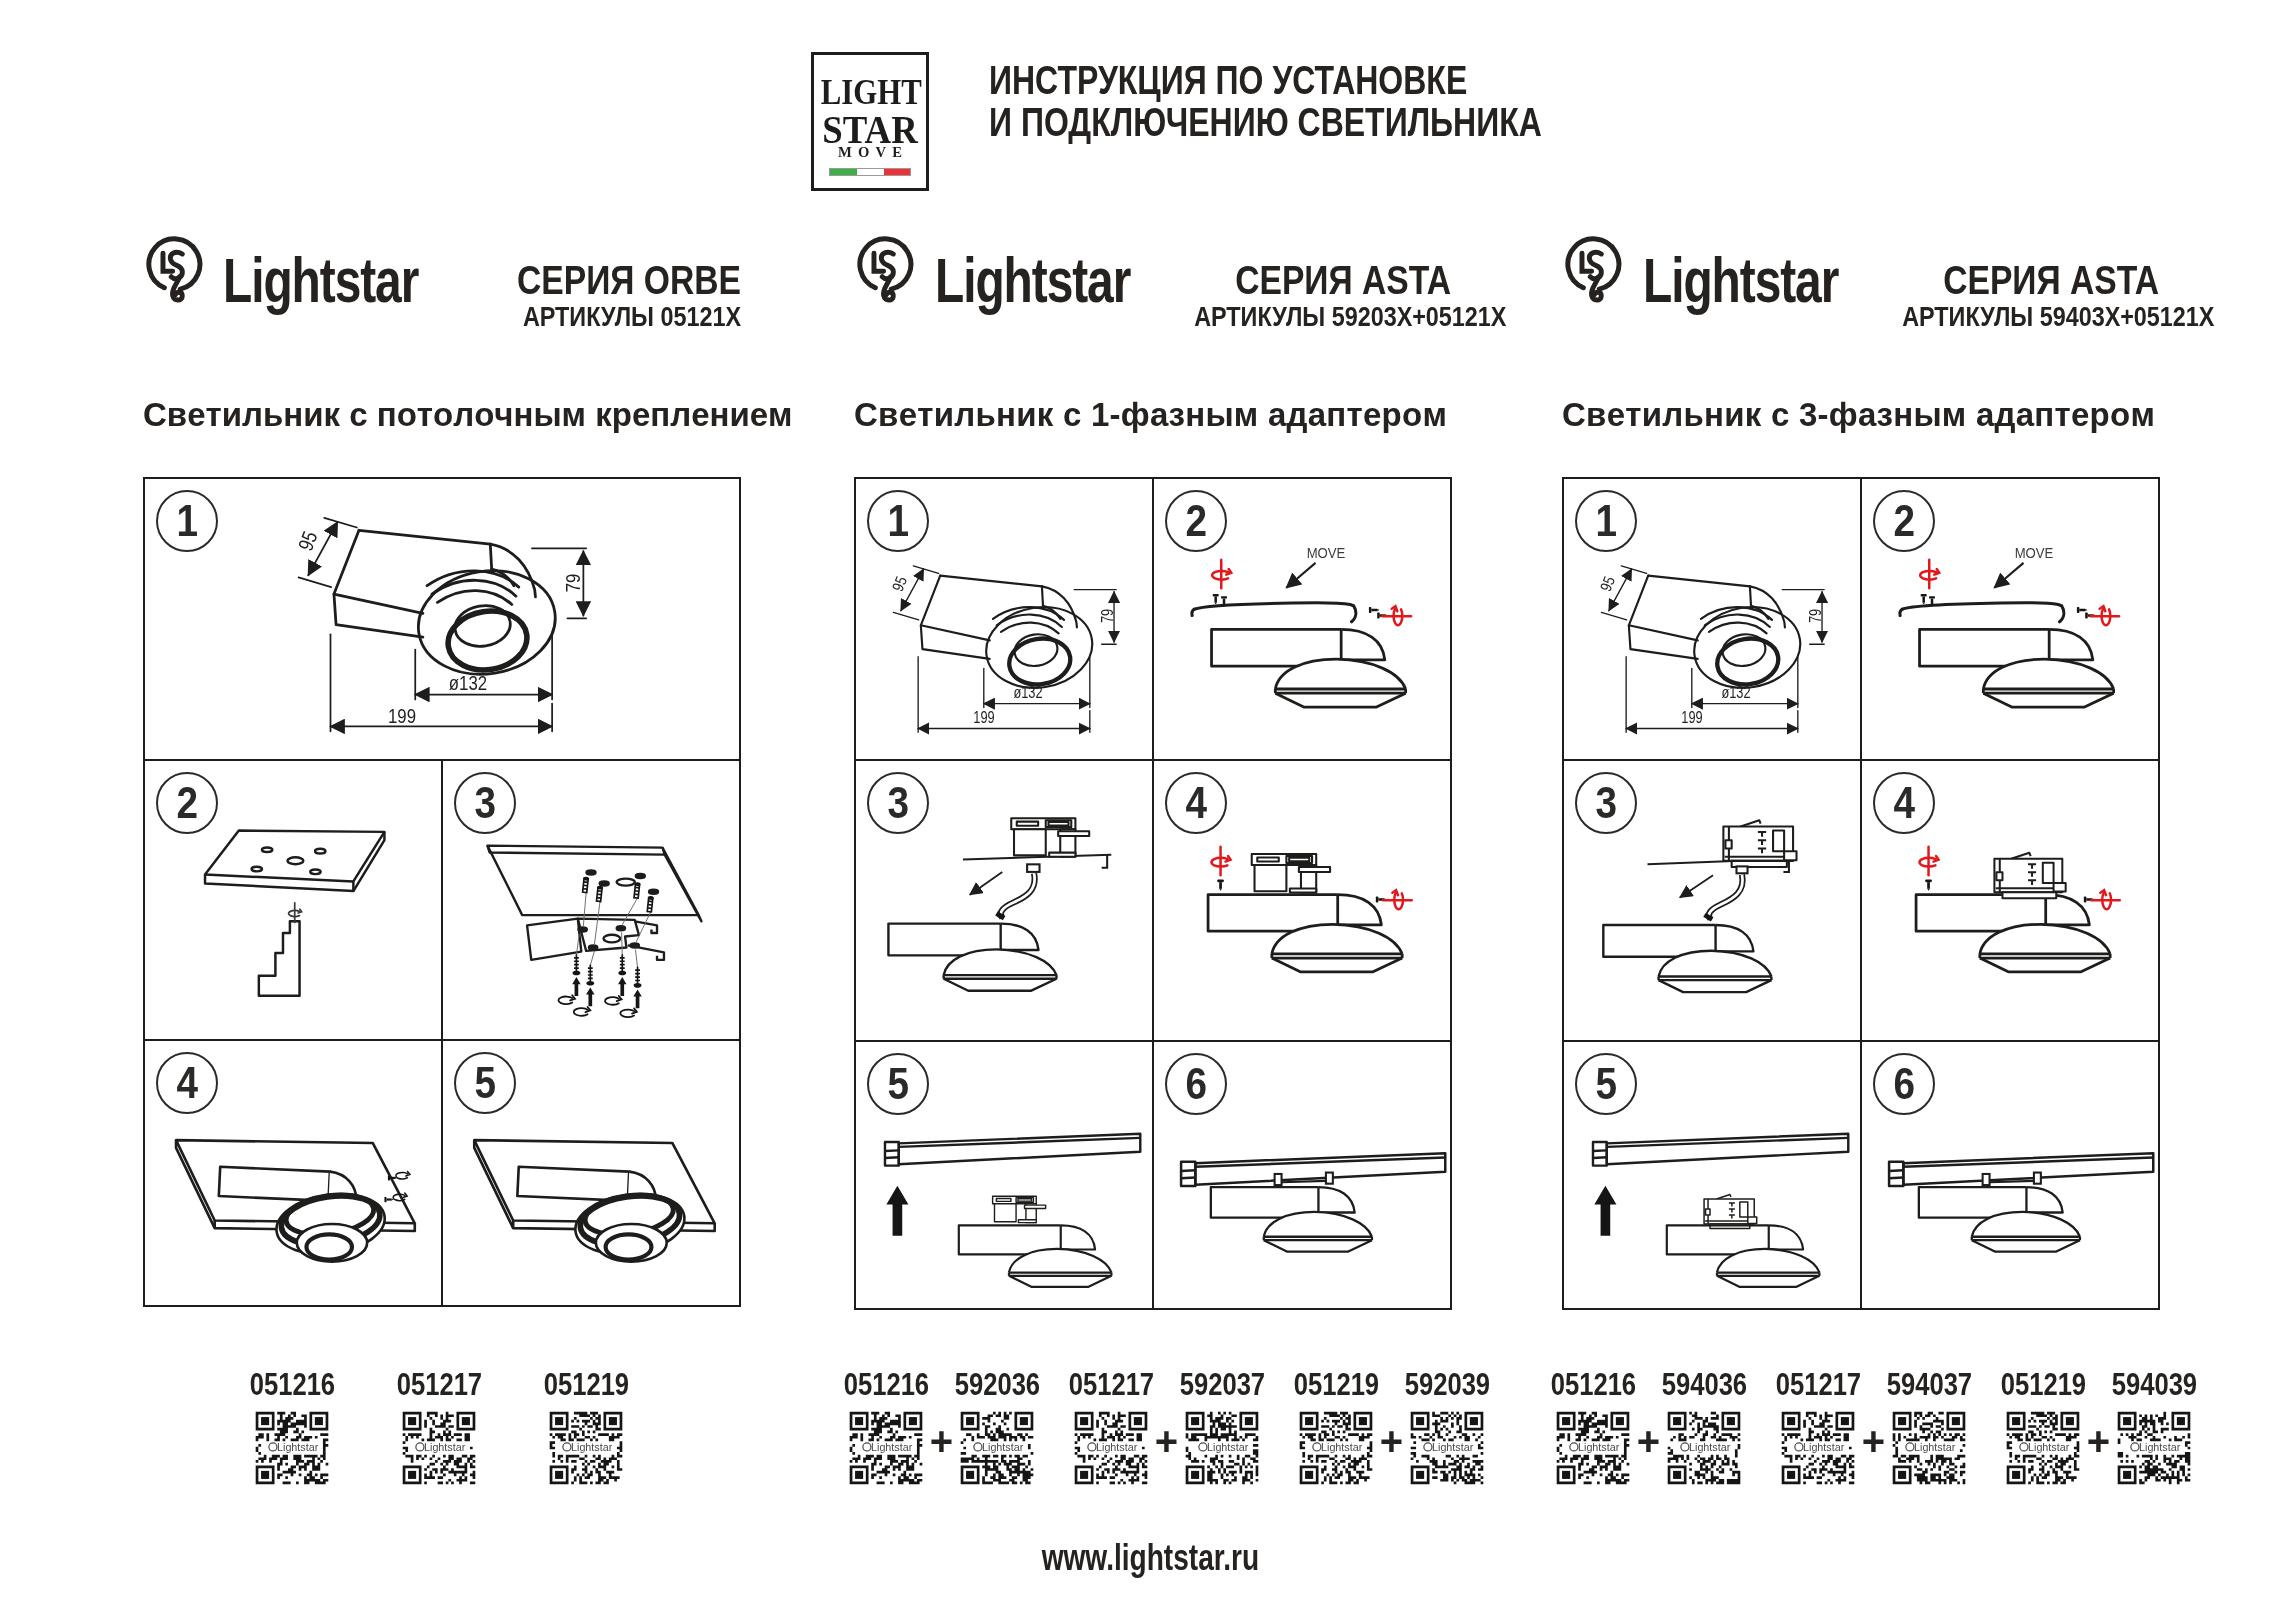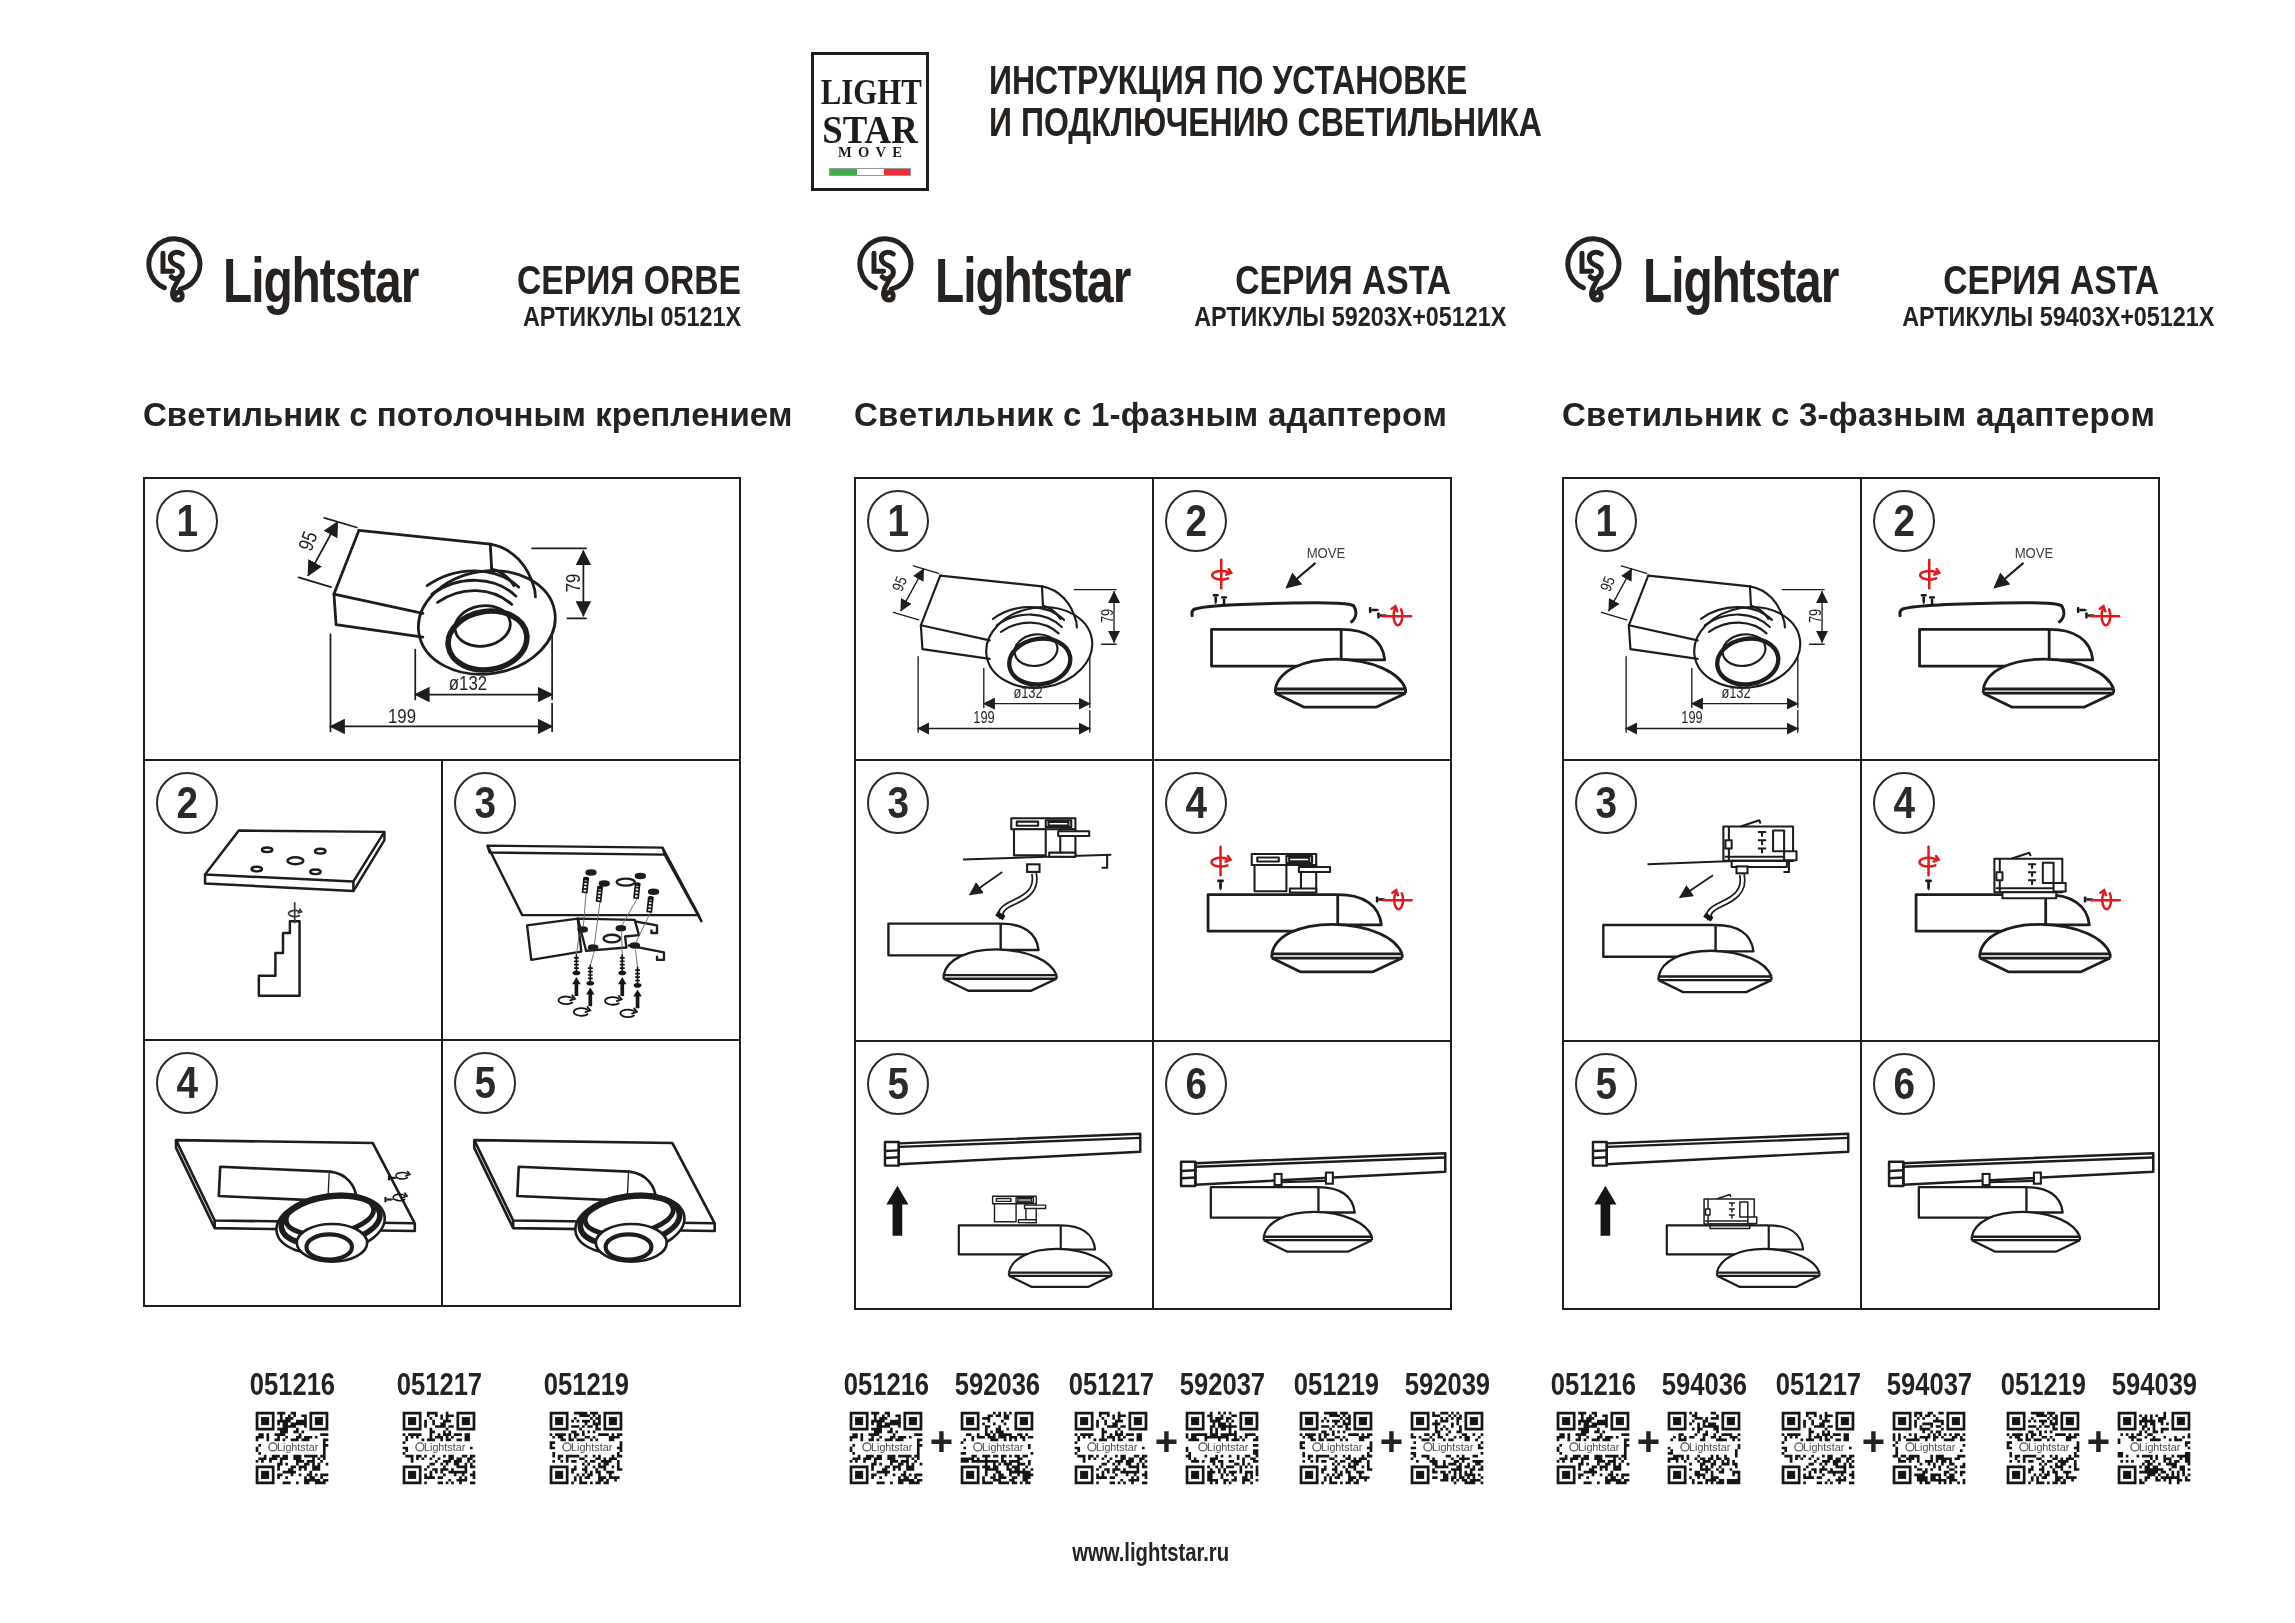--- a/index.html
+++ b/index.html
@@ -41,21 +41,21 @@
   .dim.r69{transform:translate(-50%,-50%) rotate(-69deg);}
   .dimsm{font-size:16px;}
   .movelab{position:absolute;font-size:14.6px;color:#3d3d3d;transform:translate(-50%,-50%) scaleX(0.9);}
   
   .codes-row{display:flex;align-items:flex-start;}
   .code-item{width:78px;display:flex;flex-direction:column;align-items:center;text-align:center;}
   .code-num{font-weight:bold;font-size:32px;line-height:32px;color:#262220;display:inline-block;transform:scaleX(0.80);white-space:nowrap;}
   .code-item svg{margin-top:9px;}
   .plus{width:33px;font-weight:bold;font-size:40px;color:#262220;text-align:center;margin-top:59px;line-height:28px;}
   .gapper{width:36px;}
-  #footer-url{left:854px;top:1537px;width:593px;text-align:center;font-weight:bold;font-size:26px;color:#262220;}
+  #footer-url{left:854px;top:1537px;width:593px;text-align:center;font-weight:bold;font-size:36px;color:#262220;}
   #footer-url span{display:inline-block;transform:scaleX(0.78);}
 </style>
 </head>
 <body>
 
 <svg width="0" height="0" style="position:absolute">
   <defs>
     <marker id="mA" viewBox="0 0 10 10" refX="9.2" refY="5" markerWidth="9" markerHeight="9" orient="auto-start-reverse">
       <path d="M0,0 L10,5 L0,10 Z" fill="#1d1d1b"></path>
     </marker>

